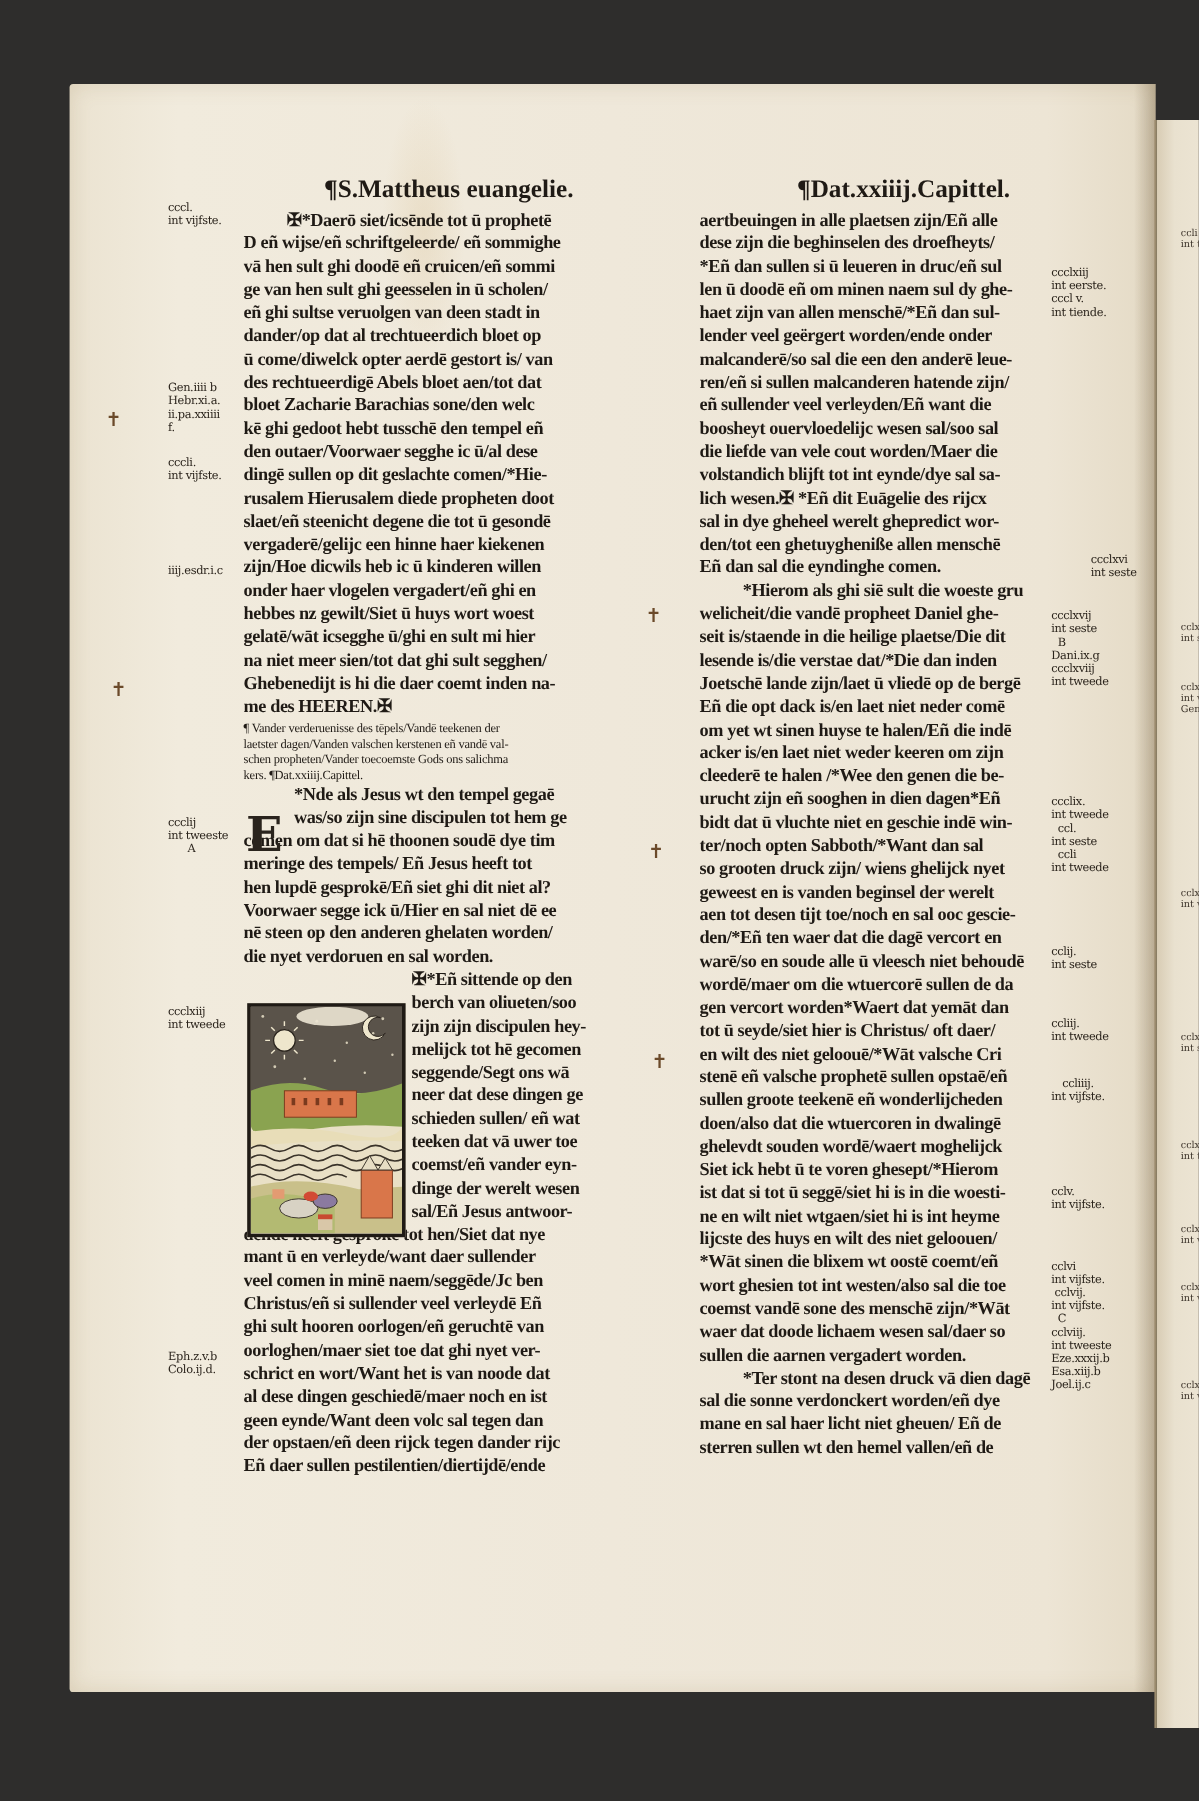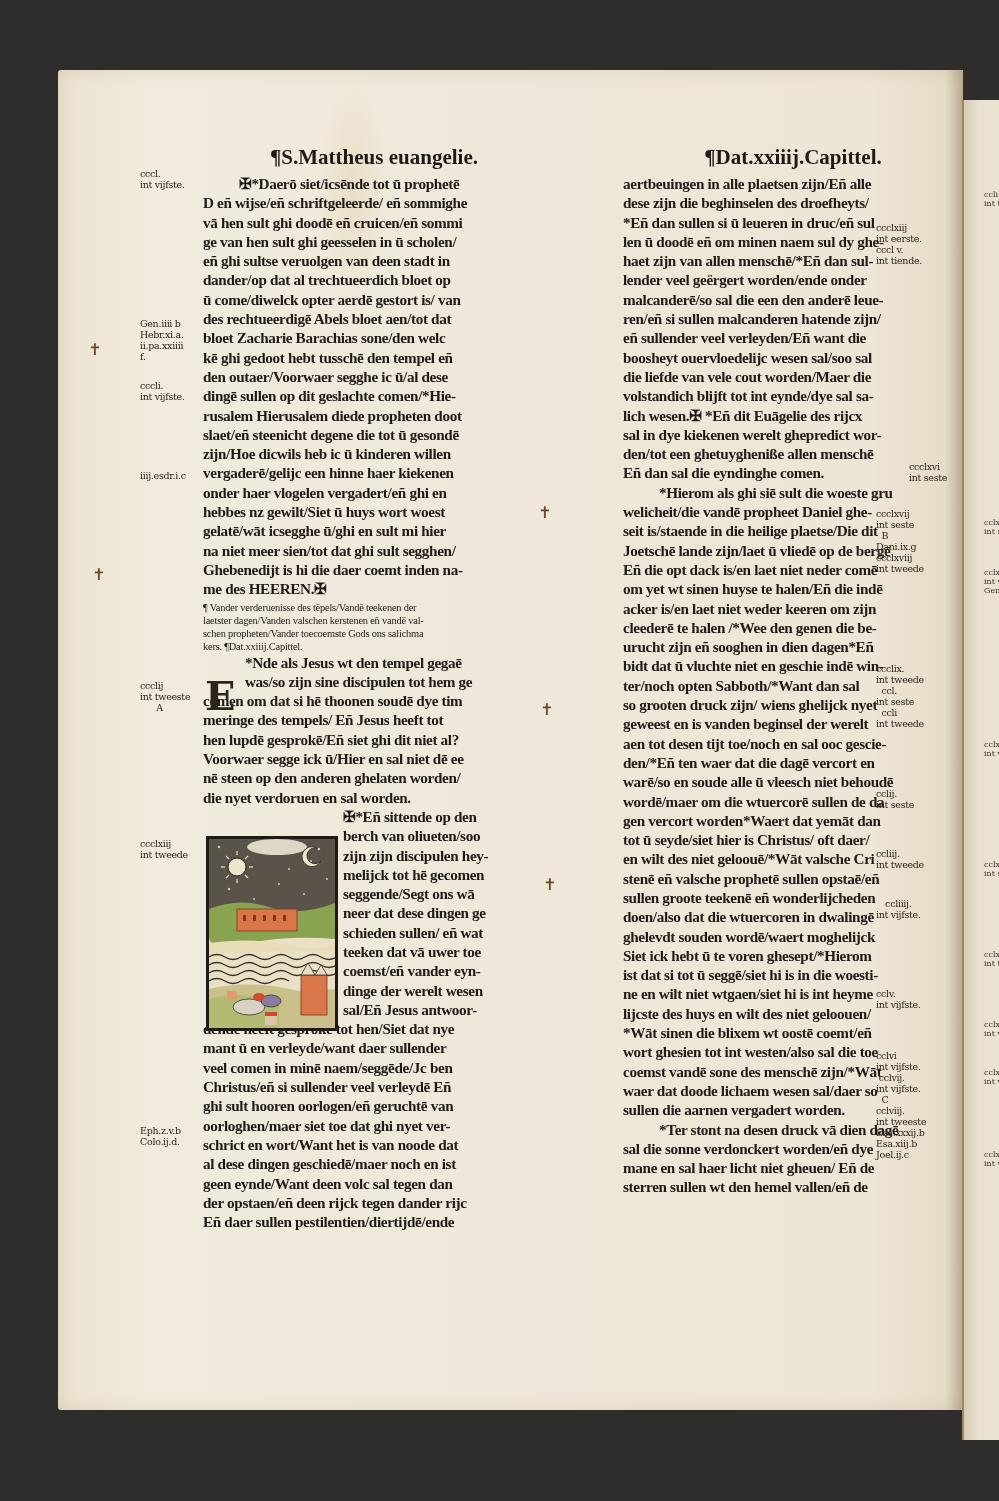--- a/index.html
+++ b/index.html
@@ -40,21 +40,21 @@
   }
   .col .line {
     font-size:15.2px; line-height:19.3px; white-space:nowrap; overflow:hidden;
   }
   .col .line.indent { padding-left:36px; }
   .col .small {
     font-size:10.4px; line-height:13px; font-weight:normal; white-space:nowrap;
     letter-spacing:-0.2px;
   }
   .left-col { left:203px; top:145px; width:342px; }
-  .right-col { left:583px; top:145px; width:340px;margin-left:40px; }
+  .right-col { left:583px; top:145px; width:340px; }
   .marg {
     position:absolute; font-family:"DejaVu Serif", serif; font-size:9.5px;
     line-height:11px; color:#2b241c; white-space:pre; letter-spacing:-0.3px;
   }
   .woodcut {
     position:absolute; left:206px; top:836px; width:132px; height:195px;
     border:3px solid #1f1a15; box-sizing:border-box; overflow:hidden;
     background:#e9e0c6;
   }
   .dropcap {
@@ -103,22 +103,22 @@
       <div class="line">eñ ghi sultse veruolgen van deen stadt in</div>
       <div class="line">dander/op dat al trechtueerdich bloet op</div>
       <div class="line">ū come/diwelck opter aerdē gestort is/ van</div>
       <div class="line">des rechtueerdigē Abels bloet aen/tot dat</div>
       <div class="line">bloet Zacharie Barachias sone/den welc</div>
       <div class="line">kē ghi gedoot hebt tusschē den tempel eñ</div>
       <div class="line">den outaer/Voorwaer segghe ic ū/al dese</div>
       <div class="line">dingē sullen op dit geslachte comen/*Hie-</div>
       <div class="line">rusalem Hierusalem diede propheten doot</div>
       <div class="line">slaet/eñ steenicht degene die tot ū gesondē</div>
+      <div class="line">vergaderē/gelijc een hinne haer kiekenen</div>
       <div class="line">zijn/Hoe dicwils heb ic ū kinderen willen</div>
-      <div class="line">vergaderē/gelijc een hinne haer kiekenen</div>
       <div class="line">onder haer vlogelen vergadert/eñ ghi en</div>
       <div class="line">hebbes nz gewilt/Siet ū huys wort woest</div>
       <div class="line">gelatē/wāt icsegghe ū/ghi en sult mi hier</div>
       <div class="line">na niet meer sien/tot dat ghi sult segghen/</div>
       <div class="line">Ghebenedijt is hi die daer coemt inden na-</div>
       <div class="line">me des HEEREN.✠</div>
     </div>
   <div id="leftSummary" style="margin-top:2px;">
       <div class="small">¶ Vander verderuenisse des tēpels/Vandē teekenen der</div>
       <div class="small">laetster dagen/Vanden valschen kerstenen eñ vandē val-</div>
@@ -236,26 +236,27 @@
       <div class="line">len ū doodē eñ om minen naem sul dy ghe-</div>
       <div class="line">haet zijn van allen menschē/*Eñ dan sul-</div>
       <div class="line">lender veel geërgert worden/ende onder</div>
       <div class="line">malcanderē/so sal die een den anderē leue-</div>
       <div class="line">ren/eñ si sullen malcanderen hatende zijn/</div>
       <div class="line">eñ sullender veel verleyden/Eñ want die</div>
       <div class="line">boosheyt ouervloedelijc wesen sal/soo sal</div>
       <div class="line">die liefde van vele cout worden/Maer die</div>
       <div class="line">volstandich blijft tot int eynde/dye sal sa-</div>
       <div class="line">lich wesen.✠ *Eñ dit Euāgelie des rijcx</div>
-      <div class="line">sal in dye kiekenen werelt ghepredict wor-</div>
+      <div class="line">sal in dye gheheel werelt ghepredict wor-</div>
       <div class="line">den/tot een ghetuygheniße allen menschē</div>
       <div class="line">Eñ dan sal die eyndinghe comen.</div>
       <div class="line indent">*Hierom als ghi siē sult die woeste gru</div>
       <div class="line">welicheit/die vandē propheet Daniel ghe-</div>
       <div class="line">seit is/staende in die heilige plaetse/Die dit</div>
+      <div class="line">lesende is/die verstae dat/*Die dan inden</div>
       <div class="line">Joetschē lande zijn/laet ū vliedē op de bergē</div>
       <div class="line">Eñ die opt dack is/en laet niet neder comē</div>
       <div class="line">om yet wt sinen huyse te halen/Eñ die indē</div>
       <div class="line">acker is/en laet niet weder keeren om zijn</div>
       <div class="line">cleederē te halen /*Wee den genen die be-</div>
       <div class="line">urucht zijn eñ sooghen in dien dagen*Eñ</div>
       <div class="line">bidt dat ū vluchte niet en geschie indē win-</div>
       <div class="line">ter/noch opten Sabboth/*Want dan sal</div>
       <div class="line">so grooten druck zijn/ wiens ghelijck nyet</div>
       <div class="line">geweest en is vanden beginsel der werelt</div>

